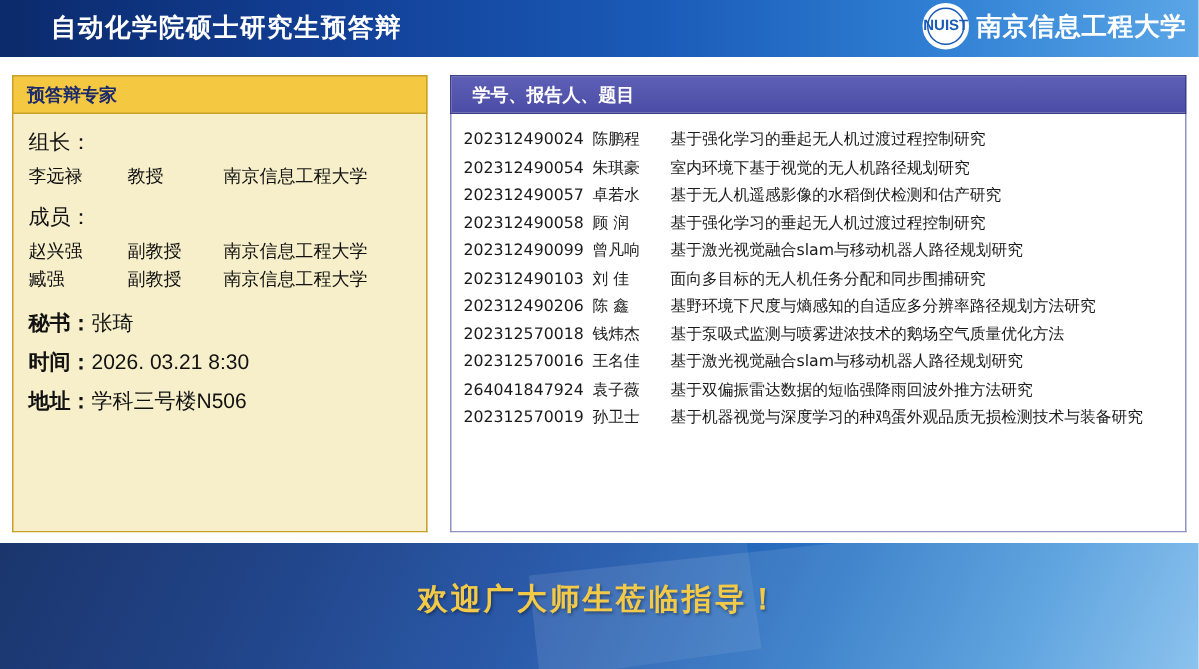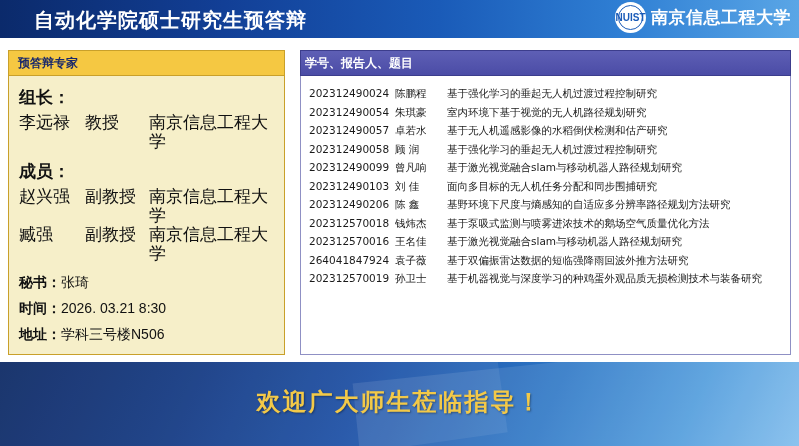--- a/index.html
+++ b/index.html
@@ -12,21 +12,21 @@
     position: relative;
   }
 
   
   #header {
     position: absolute; left:0; top:0; width:799px; height:38px;
     background: linear-gradient(90deg, #0b2a6b 0%, #123f96 28%, #1a5bb8 55%, #2f7fd4 78%, #5aa6e6 100%);
   }
   #header-title {
     position:absolute; left:34px; top:7px;
-    font-size:20px; font-weight:bold; color:#ffffff;
+    font-size:17px; font-weight:bold; color:#ffffff;
     letter-spacing:1px;
     font-family:"DejaVu Sans", sans-serif;
     white-space:nowrap;
   }
   #logo-wrap {
     position:absolute; right:8px; top:2px;
     display:flex; align-items:center; gap:5px;
   }
   #logo-seal {
     width:31px; height:31px; border-radius:50%;
@@ -58,26 +58,26 @@
   #left-header span {
     font-size:12px; font-weight:bold; color:#1b2a6b;
     font-family:Liberation Mono, monospace;
   }
   #left-body {
     height:279px; background:#f6efc9; border:1px solid #c9a02a; border-top:none;
     padding:10px 10px 0 10px;
     position:relative;
   }
   .grp-title {
-    font-size:17px; font-weight:bold; color:#111111;
+    font-size:14px; font-weight:normal; color:#111111;
     font-family:"DejaVu Sans", sans-serif;
     margin-bottom:4px;
   }
   .person-row {
-    display:flex; font-size:17px; color:#111111;
+    display:flex; font-size:12px; color:#111111;
     font-family:"DejaVu Sans", sans-serif;
     line-height:19px;
   }
   .person-row .nm { width:66px; }
   .person-row .tt { width:64px; }
   .person-row .af { flex:1; }
   .spacer-8 { height:9px; }
   .spacer-5 { height:6px; }
   .inline-row {
     font-size:14px; color:#111111;
@@ -87,21 +87,21 @@
   .inline-row .lbl { font-weight:bold; }
 
   
   #right-panel {
     position:absolute; left:300px; top:50px; width:491px; height:305px;
   }
   #right-header {
     height:26px;
     background: linear-gradient(180deg,#5e5fb5 0%, #4b4ca6 100%);
     border:1px solid #3c3d8c;
-    display:flex; align-items:center; padding-left:4px;
+    display:flex; align-items:center; padding-left:14px;
   }
   #right-header span {
     font-size:12px; font-weight:bold; color:#ffffff;
     font-family:"DejaVu Sans", sans-serif;
   }
   #right-body {
     height:279px; background:#ffffff; border:1px solid #8f90c4; border-top:none;
     padding:8px 6px 0 8px;
     overflow:hidden;
   }
@@ -128,21 +128,21 @@
   }
   #bottom:after {
     content:""; position:absolute; right:-80px; bottom:-60px;
     width:520px; height:150px;
     background: rgba(255,255,255,0.10);
     transform: rotate(-6deg);
   }
   #bottom-text {
     position:absolute; left:0; right:0; top:24px;
     text-align:center;
-    font-size:24px; font-weight:bold; color:#f3c948;
+    font-size:20px; font-weight:bold; color:#f3c948;
     font-family:"DejaVu Sans", sans-serif;
     letter-spacing:2px;
     text-shadow: 1px 1px 2px rgba(0,0,0,0.35);
     z-index:2;
   }
   #white-gap {
     position:absolute; left:0; top:355px; width:799px; height:8px;
     background:#ffffff;
   }
 </style>

